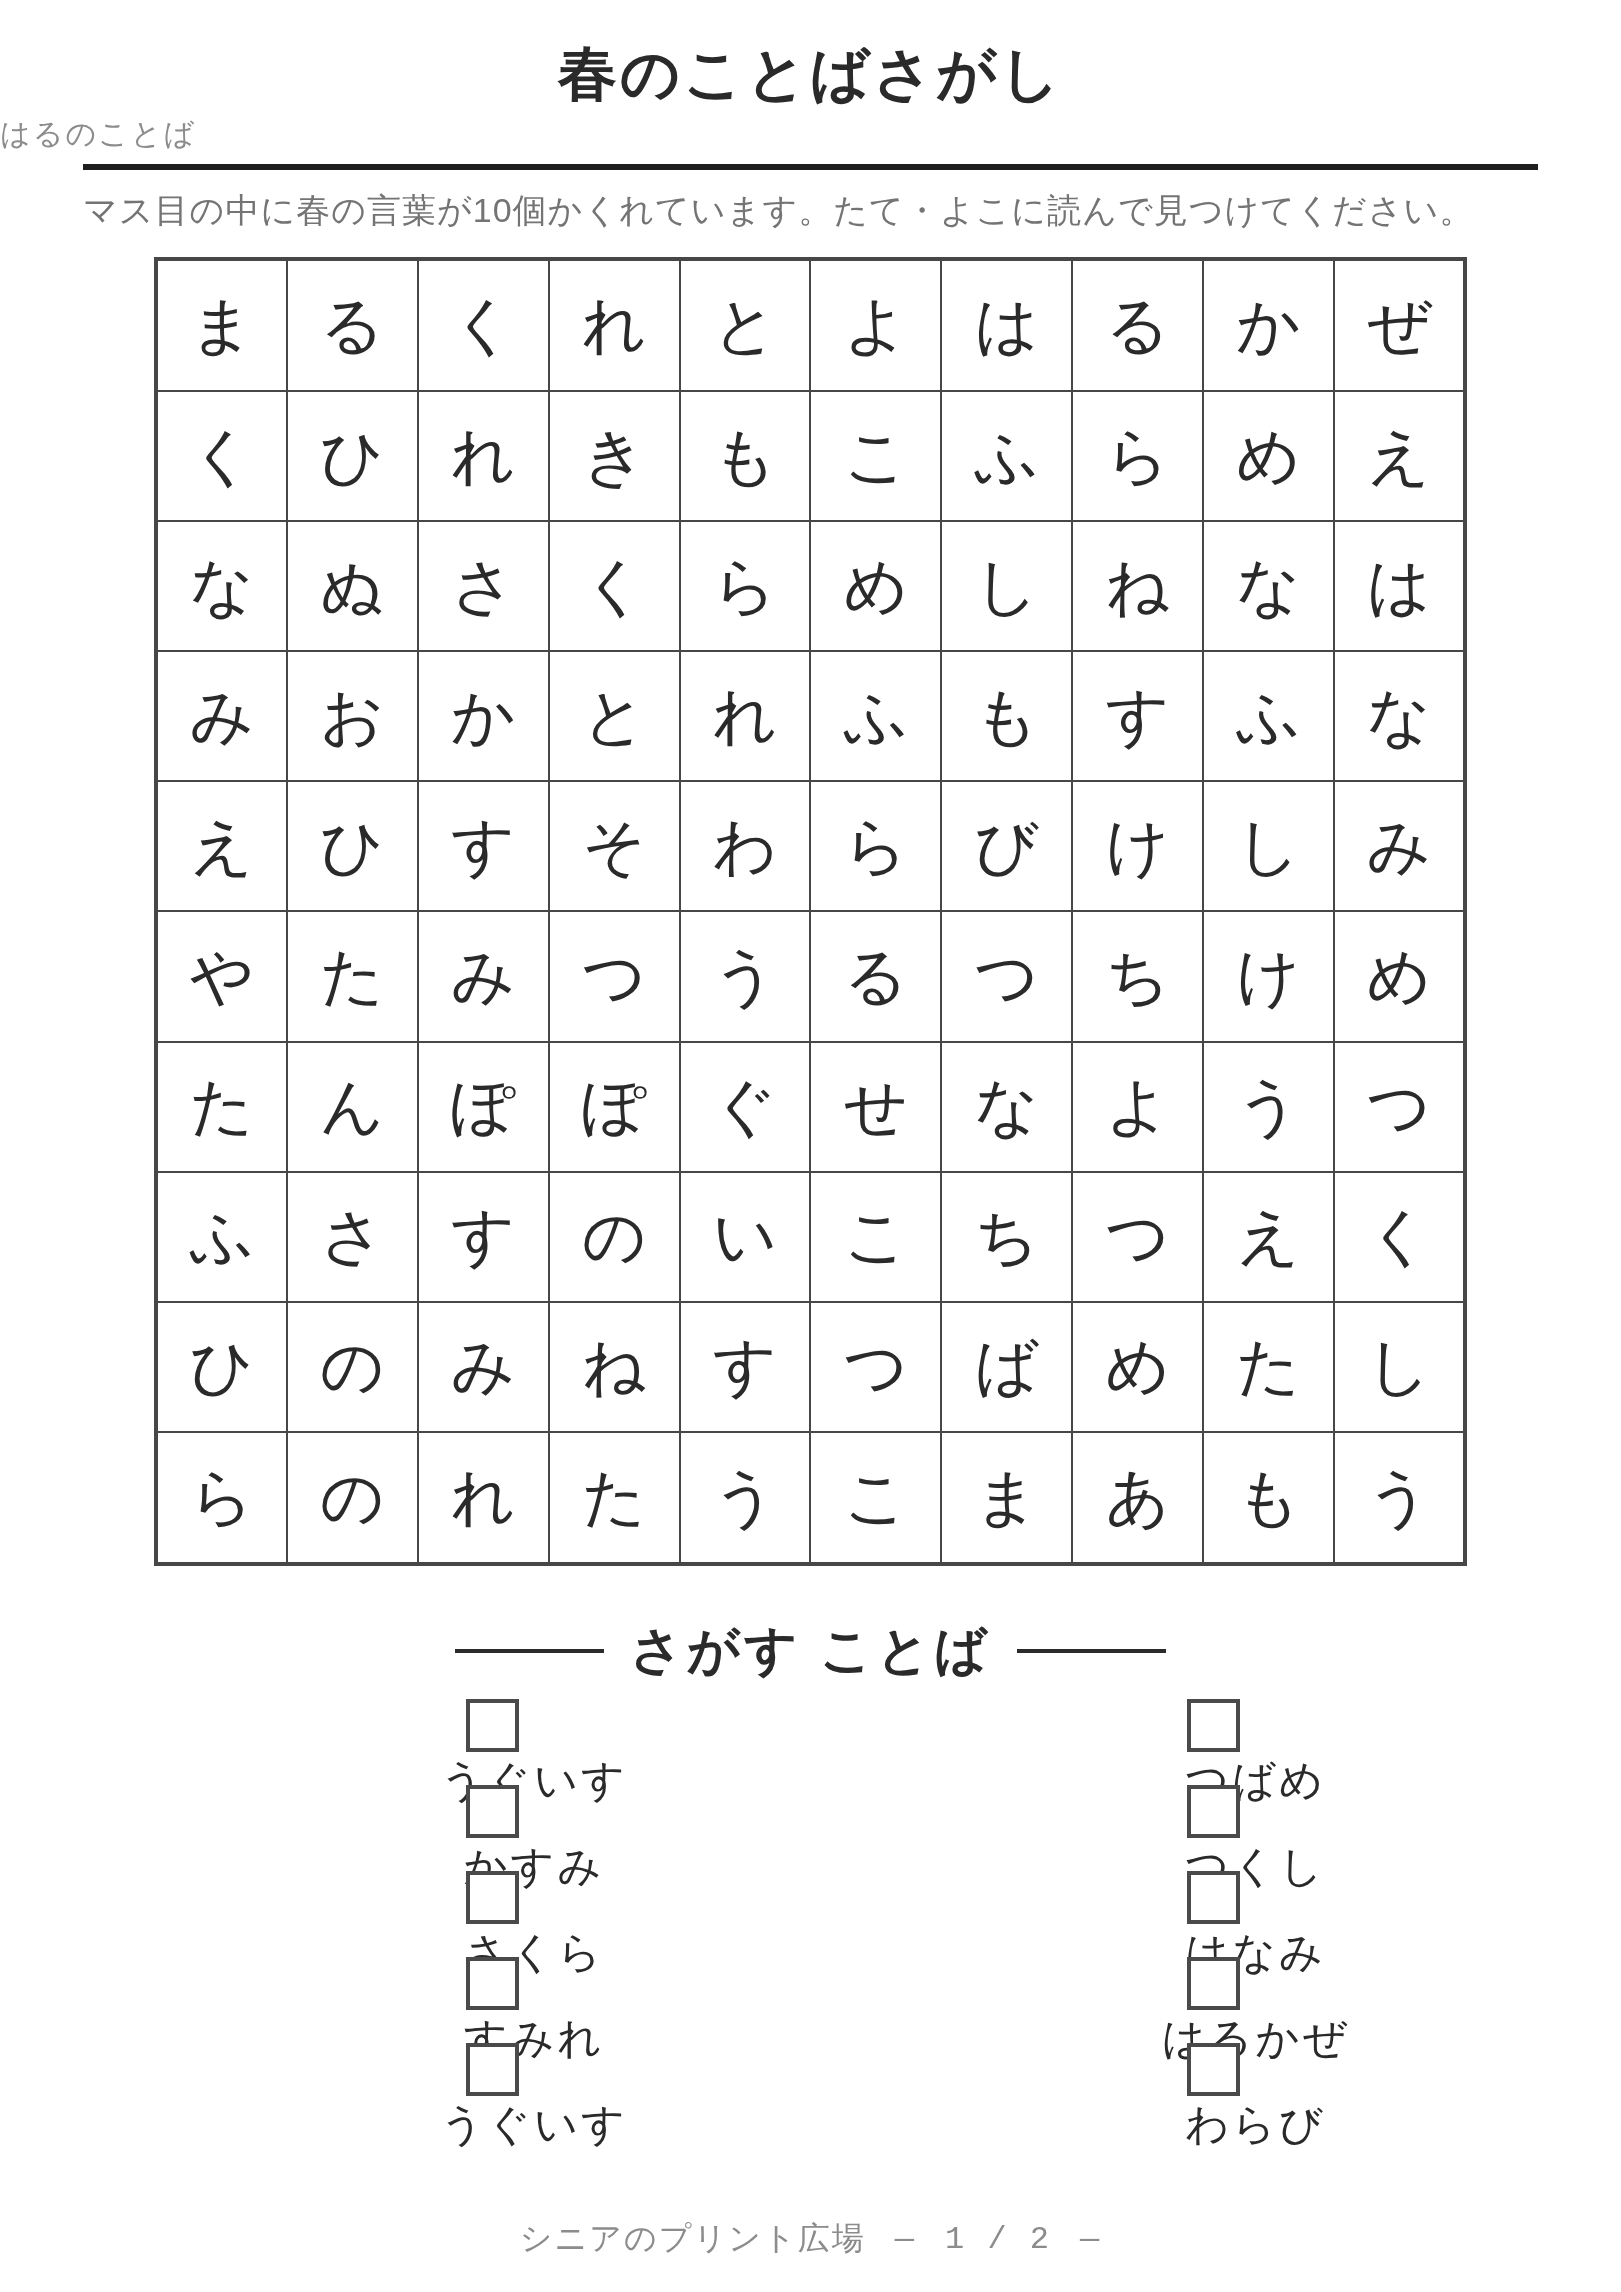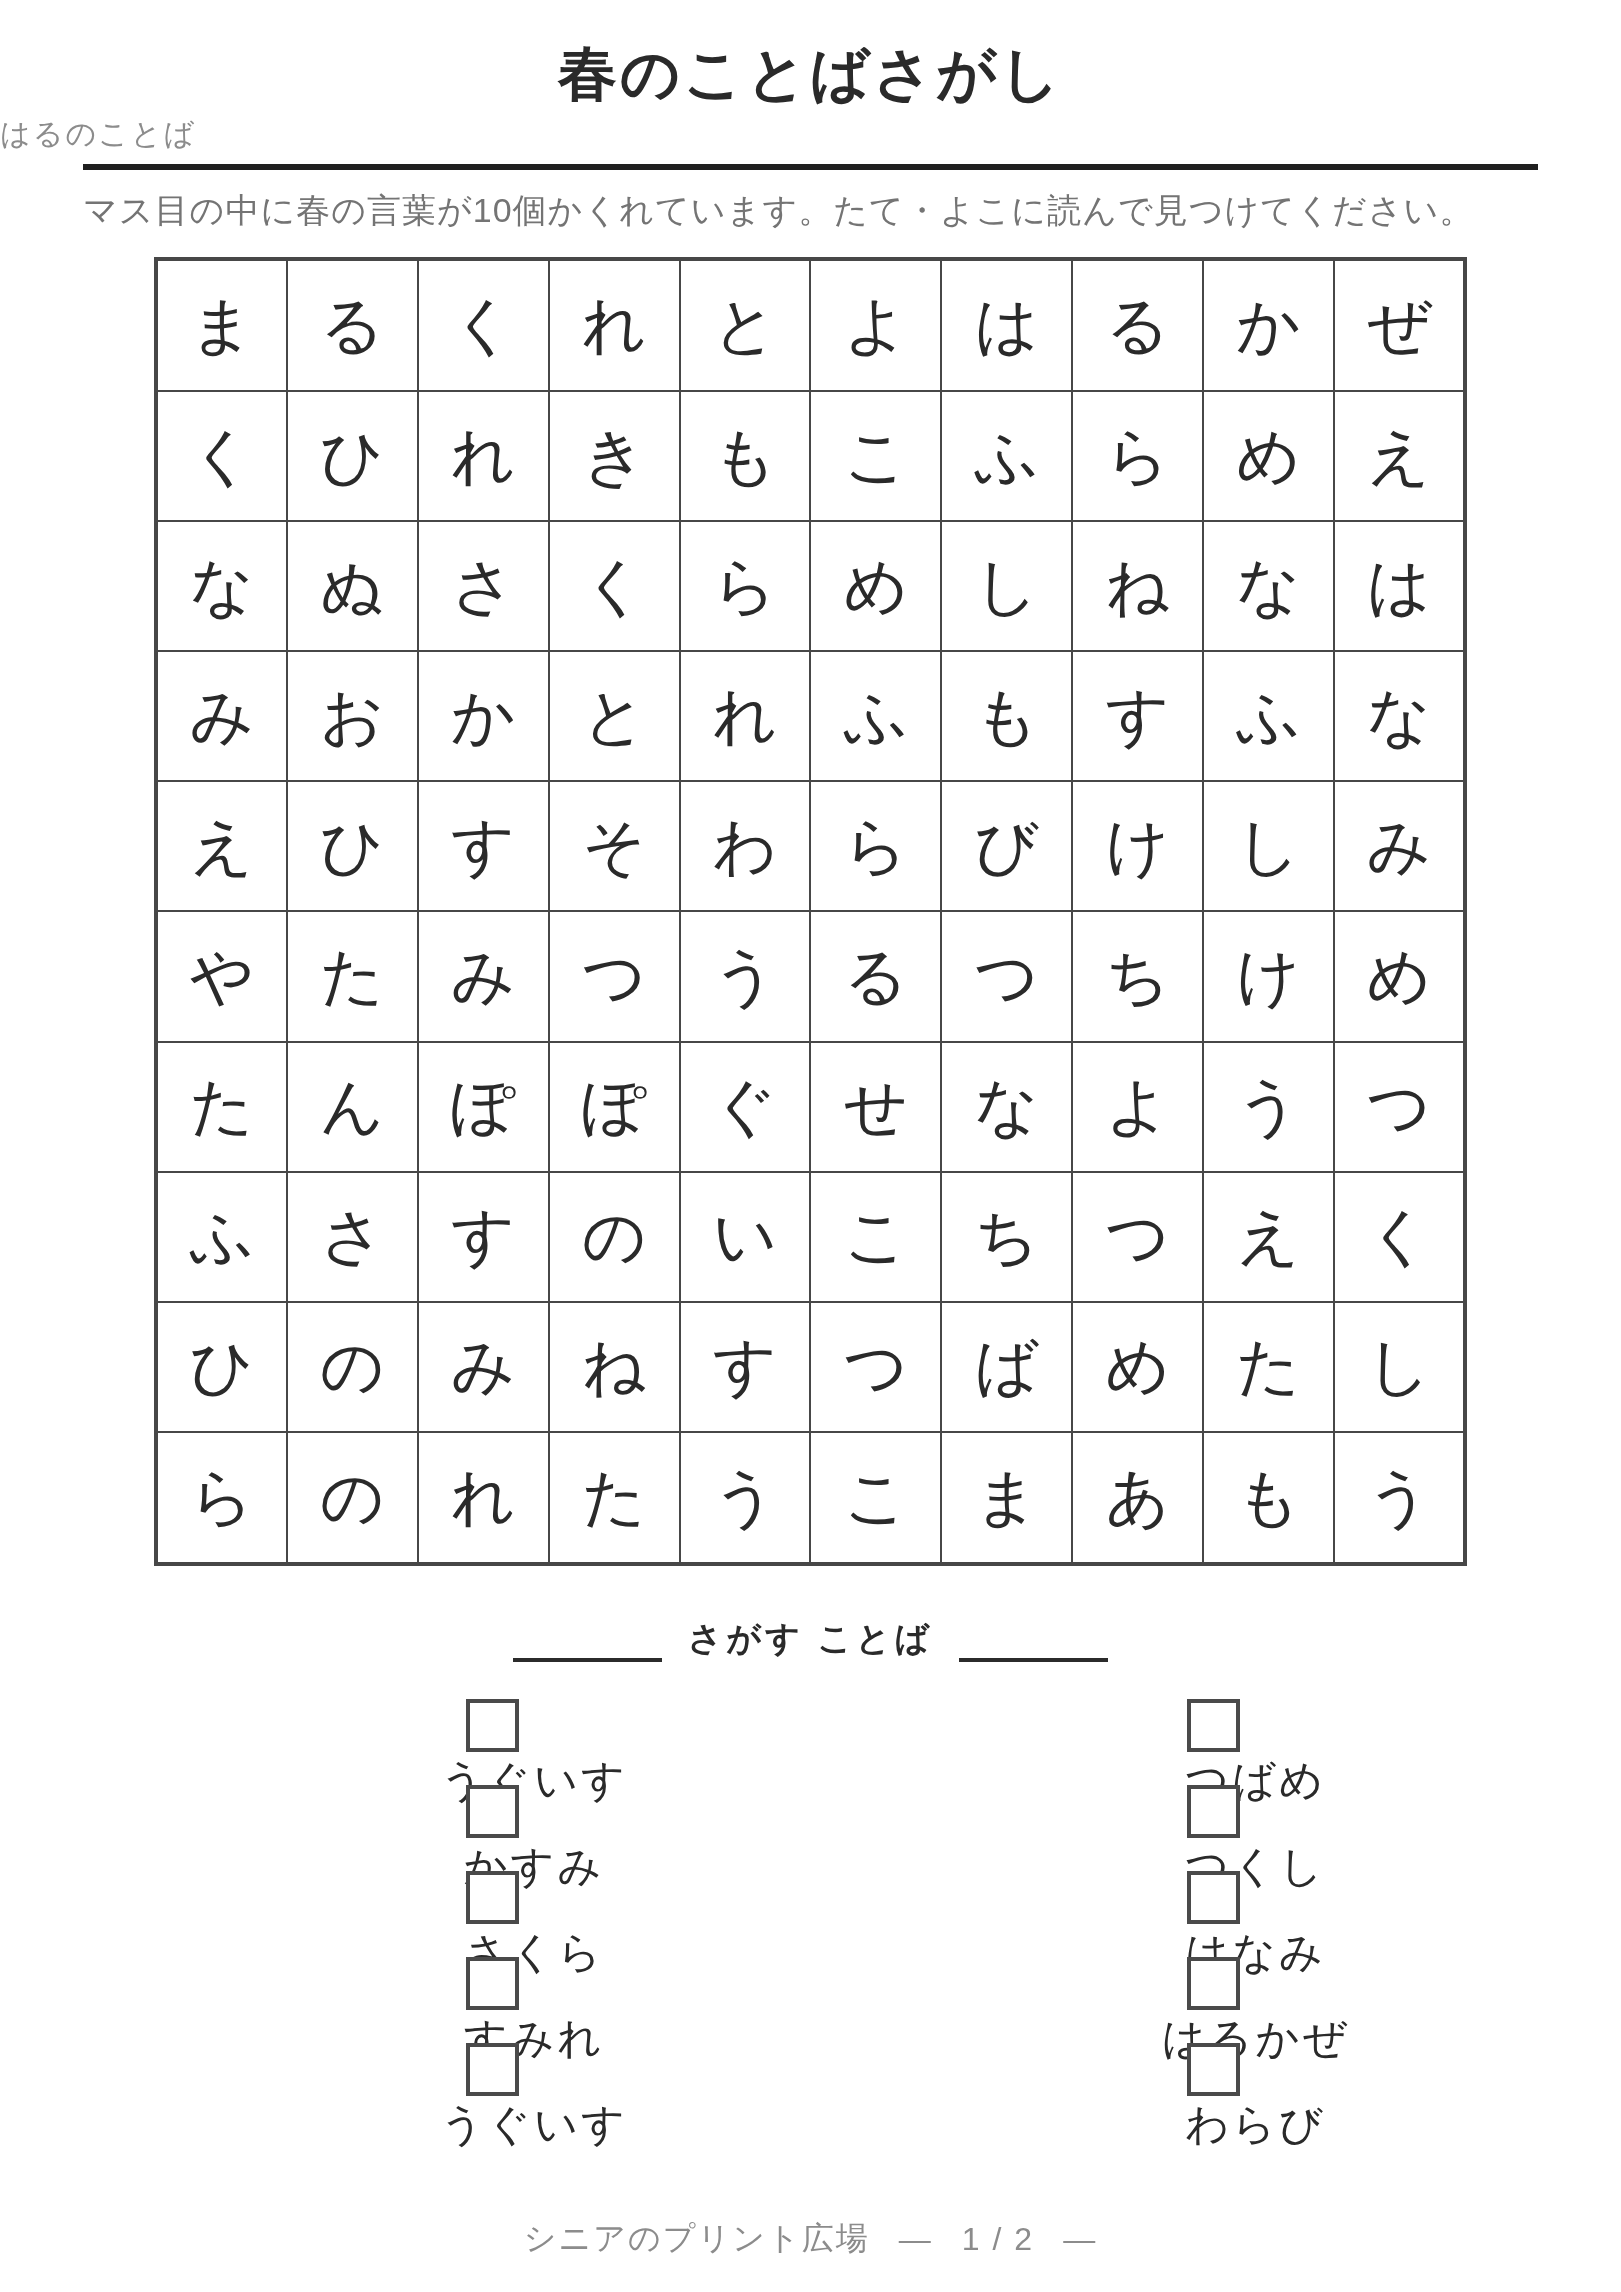--- a/index.html
+++ b/index.html
@@ -52,23 +52,23 @@
   table.grid td{
     border:2.9px solid var(--border);
     text-align:center;vertical-align:middle;
     font-size:63px;
     color:var(--ink);
     line-height:1;
     background:#ffffff;
   }
   .search-header{
     position:absolute;top:1616px;left:0;right:0;
-    display:flex;align-items:flex-end;justify-content:center;
+    display:flex;align-items:center;justify-content:center;
     gap:25.5px;
-    font-size:34px;font-weight:600;
+    font-size:52px;font-weight:600;
     letter-spacing:3.9px;
     color:var(--ink);
   }
   .hline{width:149px;height:3.9px;background:#2b2b2b;}
   .words{
     position:absolute;top:1699px;left:178px;right:0;
     display:flex;
   }
   .word-col-left{width:712px;flex:none;}
   .word-col-right{flex:1;}
@@ -90,20 +90,21 @@
     color:var(--ink);
     white-space:nowrap;
   }
   .footer{
     position:absolute;top:2217px;left:0;right:0;
     display:flex;align-items:center;justify-content:center;
     gap:29px;
     font-size:32px;
     color:var(--muted);
     letter-spacing:2px;
+    font-family:Liberation Mono, monospace;
   }
 </style>
 </head>
 <body>
 
 <div class="page">
 
   <div class="title">春のことばさがし</div>
   <div class="subtitle">はるのことば</div>
   <div class="rule"></div>

